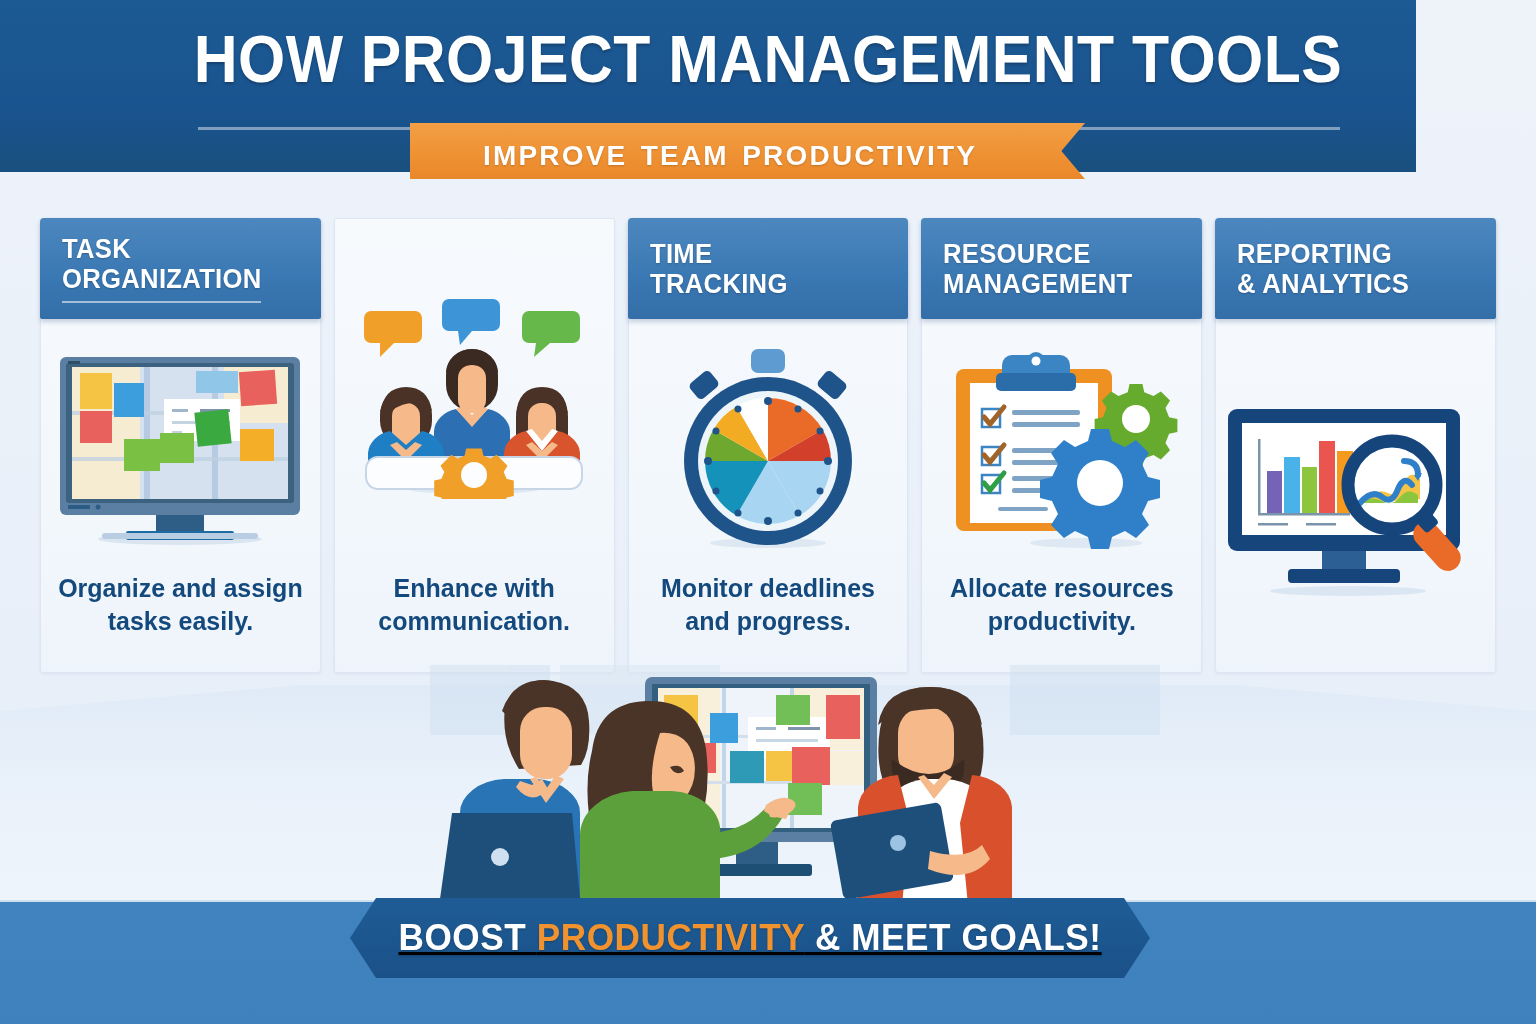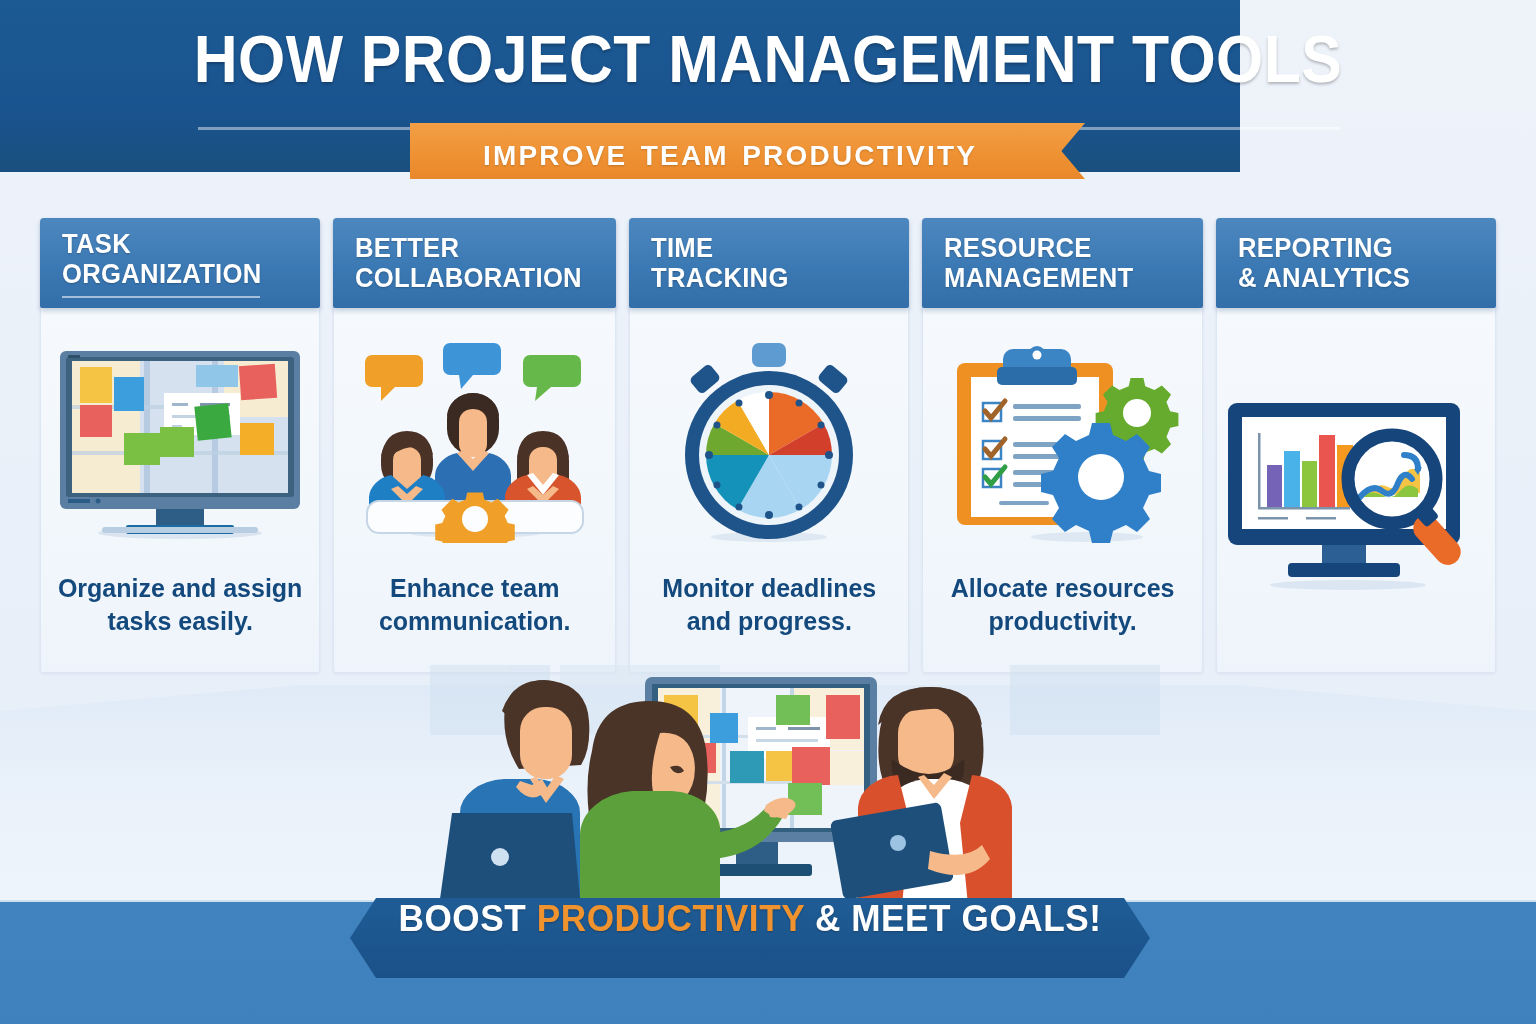--- a/index.html
+++ b/index.html
@@ -11,21 +11,21 @@
   }
   #poster {
     position: relative;
     width: 1536px; height: 1024px;
     background: linear-gradient(180deg,#eef3fa 0%, #e9f0f9 55%, #e4edf7 100%);
     overflow: hidden;
   }
 
   
   .header {
-    position: absolute; left: 0; top: 0; width: 1240px; height: 172px;
+    position: absolute; left: 0; top: 0; width: 1416px; height: 172px;
     background: linear-gradient(180deg,#1c5a93 0%, #1a5490 60%, #19507f 100%);
   }
   .header-title {
     position: absolute; left: 0; top: 22px; width: 1536px;
     text-align: center;
     font-size: 66px; line-height: 74px;
     font-weight: 700; color: #ffffff;
     letter-spacing: 0.5px;
     transform: scaleX(0.92);
     text-shadow: 0 2px 3px rgba(0,0,0,.25);
@@ -66,21 +66,21 @@
   .card {
     position: relative;
     flex: 1 1 0;
     background: linear-gradient(180deg,#f7fafd 0%, #f2f7fc 70%, #eef4fb 100%);
     border: 1px solid #dde7f3;
     border-radius: 3px;
     box-shadow: 0 1px 3px rgba(30,70,120,.07);
     display: flex; flex-direction: column;
   }
   .card-head {
-    height: 90px;
+    height: 101px;
     margin: -1px -1px 0 -1px;
     background: linear-gradient(180deg,#4d87bf 0%, #3b79b4 55%, #336ea8 100%);
     border-radius: 4px 4px 2px 2px;
     box-shadow: 0 3px 5px rgba(20,60,110,.22);
     display: flex; align-items: center;
     padding: 0 22px;
   }
   .card-head-inner { width: 100%; }
   .card-title {
     color: #ffffff; font-weight: 700;
@@ -121,21 +121,21 @@
   .bottom-strip {
     position: absolute; left: 0; top: 900px; width: 1536px; height: 124px;
     background: linear-gradient(180deg,#4083bf 0%, #3f81bd 100%);
     border-top: 2px solid #cfdfef;
   }
   .ribbon {
     position: absolute; left: 350px; top: 898px; width: 800px; height: 80px;
     background: linear-gradient(180deg,#1f5c95 0%, #1a5188 100%);
     clip-path: polygon(26px 0, 774px 0, 800px 40px, 774px 80px, 26px 80px, 0 40px);
     box-shadow: 0 3px 6px rgba(10,40,80,.3);
-    display: flex; justify-content: center;
+    display: flex; align-items: center; justify-content: center; text-decoration: underline;
   }
   .ribbon-text {
     font-size: 37px; font-weight: 700; color: #ffffff;
     letter-spacing: 0.6px; white-space: nowrap;
     transform: scaleX(0.95);
     text-shadow: 0 1px 2px rgba(0,0,0,.25);
   }
   .ribbon-text .hl { color: #f0932f; }
 
   
@@ -203,26 +203,20 @@
           <rect x="112" y="166" width="48" height="18" fill="#2e5e85"></rect>
           <rect x="82" y="182" width="108" height="9" rx="2" fill="#1d6ba3"></rect>
           <rect x="58" y="184" width="156" height="6" rx="3" fill="#b9cee2"></rect>
         </svg>
       </div>
       <div class="card-caption">Organize and assign
 tasks easily.</div>
     </div>
 
     <div class="card">
-      <div class="card-head">
-        <div class="card-head-inner">
-          <div class="card-title">BETTER
-COLLABORATION</div>
-        </div>
-      </div>
       <div class="card-art">
         <svg class="art-svg" width="248" height="200" viewBox="0 0 248 200">
           <ellipse cx="124" cy="190" rx="66" ry="5" fill="#c9d9ea" opacity=".5"></ellipse>
 
           <g>
             <rect x="14" y="12" width="58" height="32" rx="7" fill="#f0a028"></rect>
             <path d="M30 44 L30 58 L44 44 Z" fill="#f0a028"></path>
           </g>
           <g>
             <rect x="92" y="0" width="58" height="32" rx="7" fill="#3d95d8"></rect>
@@ -253,21 +247,21 @@
           <path d="M176 146 l16 16 l16 -16 l-6 -3 l-10 9 l-10 -9 z" fill="#f5b98a"></path>
 
           <path d="M28 158 h192 a12 12 0 0 1 12 12 v8 a12 12 0 0 1 -12 12 h-192 a12 12 0 0 1 -12 -12 v-8 a12 12 0 0 1 12 -12z" fill="#fbfdff" stroke="#c6d6e6" stroke-width="2"></path>
 
           <g transform="translate(124,176)">
             <path d="M-10 -34 h20 l2 9 l9 4 l8 -5 l14 14 l-5 8 l4 9 l9 2 v20 l-9 2 l-4 9 l5 8 l-14 14 l-8 -5 l-9 4 l-2 9 h-20 l-2 -9 l-9 -4 l-8 5 l-14 -14 l5 -8 l-4 -9 l-9 -2 v-20 l9 -2 l4 -9 l-5 -8 l14 -14 l8 5 l9 -4 z" fill="#f0a028" transform="scale(0.78)"></path>
             <circle cx="0" cy="0" r="13" fill="#fbfdff"></circle>
           </g>
         </svg>
       </div>
-      <div class="card-caption">Enhance team
+      <div class="card-caption">Enhance with
 communication.</div>
     </div>
 
     <div class="card">
       <div class="card-head">
         <div class="card-head-inner">
           <div class="card-title">TIME
 TRACKING</div>
         </div>
       </div>

